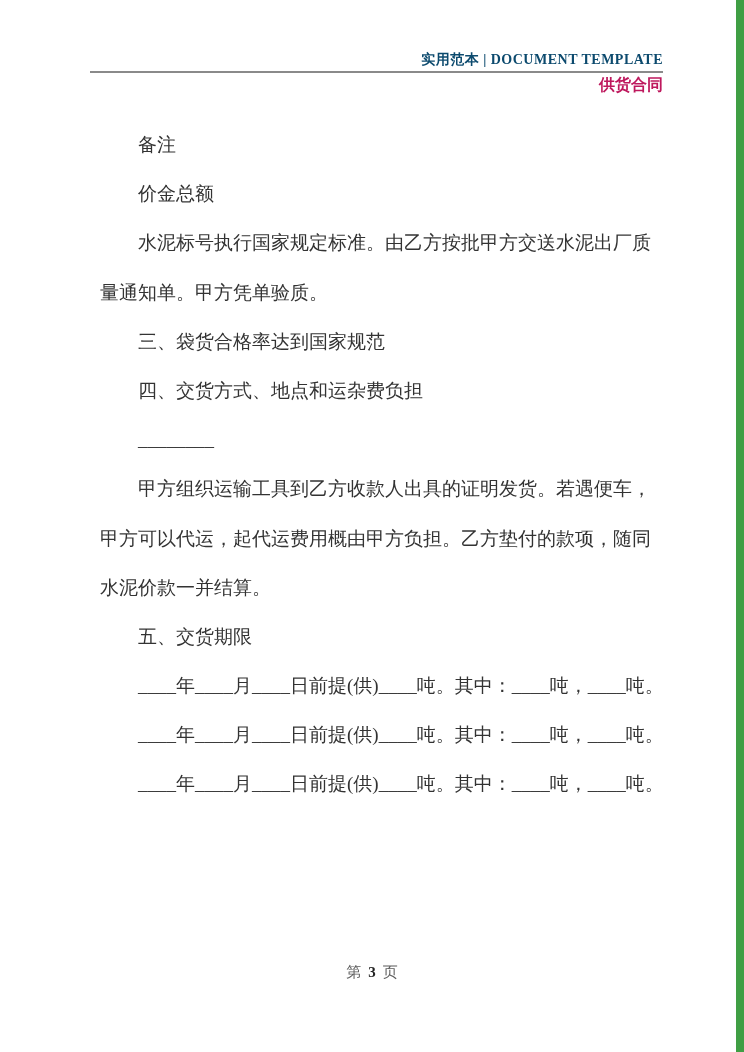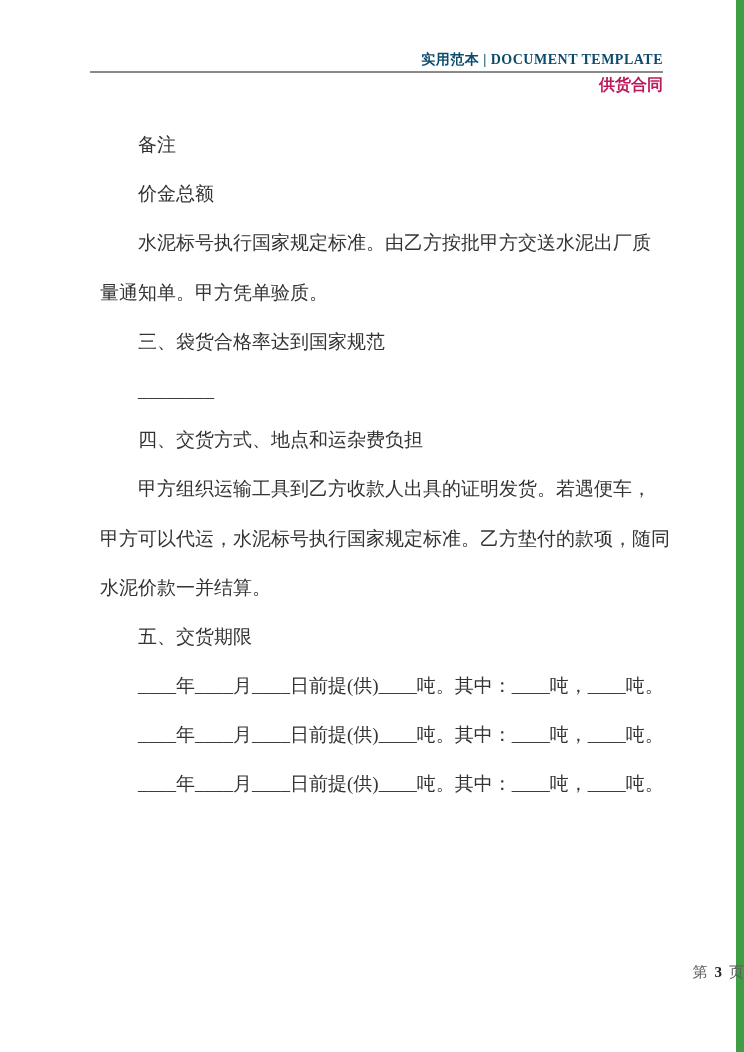--- a/index.html
+++ b/index.html
@@ -59,21 +59,21 @@
     white-space: nowrap;
     color: #333333;
   }
   .line.ind { padding-left: 38px; }
 
   
   .footer {
     position: absolute;
     top: 963px; left: 0;
     width: 744px;
-    text-align: right;
+    text-align: center;
     font-size: 15px;
     color: #5d5d5d;
   }
   .footer .pnum {
     margin: 0 7px;
     color: #222222;
     font-weight: bold;
   }
 </style>
 </head>
@@ -84,24 +84,24 @@
 <div class="brand">实用范本 | DOCUMENT TEMPLATE</div>
 <div class="header-rule"></div>
 <div class="doc-title">供货合同</div>
 
 <div class="doc-body">
   <div class="line ind">备注</div>
   <div class="line ind">价金总额</div>
   <div class="line ind">水泥标号执行国家规定标准。由乙方按批甲方交送水泥出厂质</div>
   <div class="line">量通知单。甲方凭单验质。</div>
   <div class="line ind">三、袋货合格率达到国家规范</div>
+  <div class="line ind">四、交货方式、地点和运杂费负担</div>
   <div class="line ind">________</div>
-  <div class="line ind">四、交货方式、地点和运杂费负担</div>
   <div class="line ind">甲方组织运输工具到乙方收款人出具的证明发货。若遇便车，</div>
-  <div class="line">甲方可以代运，水泥标号执行国家规定标准。乙方垫付的款项，随同</div>
+  <div class="line">甲方可以代运，起代运费用概由甲方负担。乙方垫付的款项，随同</div>
   <div class="line">水泥价款一并结算。</div>
   <div class="line ind">五、交货期限</div>
   <div class="line ind">____年____月____日前提(供)____吨。其中：____吨，____吨。</div>
   <div class="line ind">____年____月____日前提(供)____吨。其中：____吨，____吨。</div>
   <div class="line ind">____年____月____日前提(供)____吨。其中：____吨，____吨。</div>
 </div>
 
 <div class="footer">
   <span>第</span><span class="pnum">3</span><span>页</span>
 </div>

